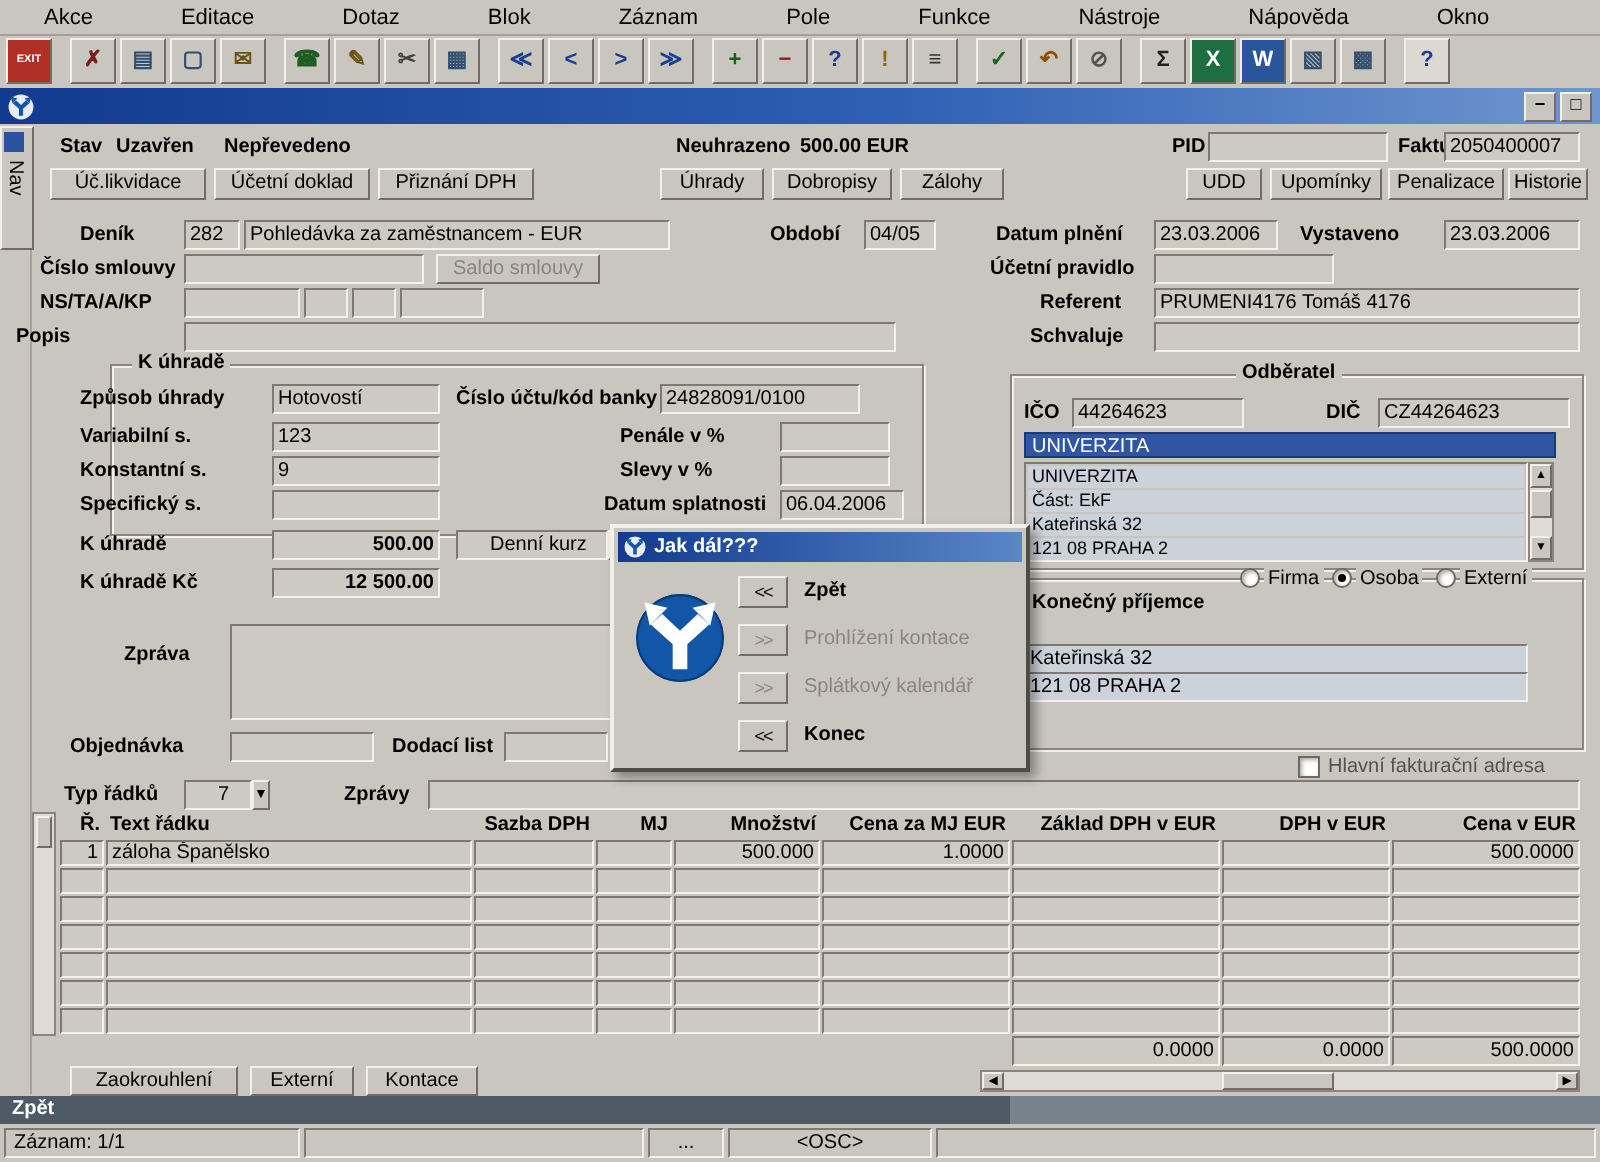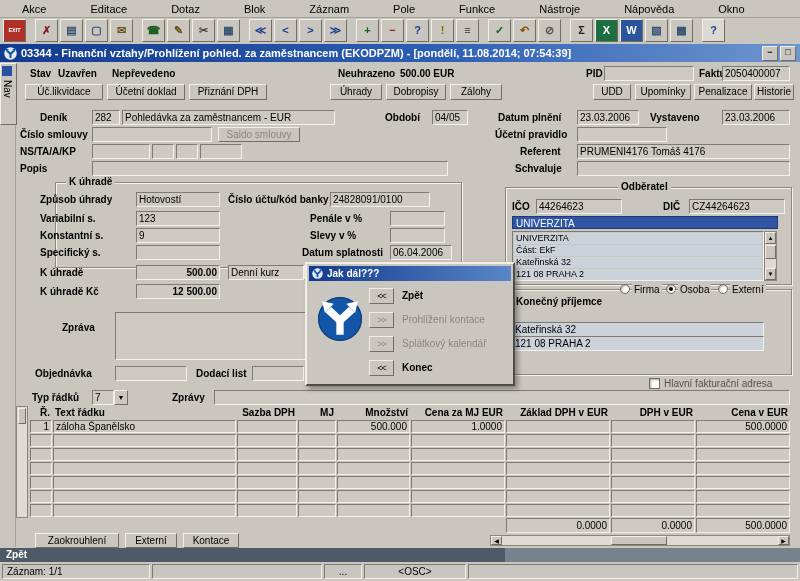--- a/index.html
+++ b/index.html
@@ -29,21 +29,21 @@
   .val{font-size:10px;font-weight:bold;white-space:nowrap}
   .fld{background:#cdcac3;border:1px solid;border-color:#7e7a72 #f4f1ec #f4f1ec #7e7a72;font-size:10px;line-height:13px;height:15px;padding:0 2px;white-space:nowrap;overflow:hidden;box-sizing:border-box}
   .fld.num{text-align:right}
   .fld.b{font-weight:bold}
   .fld.blue{background:#ccd2d9}
   .btn{background:#c9c6bf;border:1px solid;border-color:#f2efe9 #716d65 #716d65 #f2efe9;font-size:10px;text-align:center;line-height:14px;cursor:default;white-space:nowrap;overflow:hidden;box-sizing:border-box}
   .btn.dis{color:#8a867e}
   .group{border:1px solid #8a867e;box-shadow:inset 1px 1px 0 #f4f1ec,1px 1px 0 #f4f1ec}
   .legend{font-size:10px;font-weight:bold;background:#c9c6bf;padding:0 3px;line-height:11px;white-space:nowrap}
   .combo{display:flex}
-  .combo .cfld{flex:1;background:#cdcac3;border:1px solid;border-color:#7e7a72 #f4f1ec #f4f1ec #7e7a72;font-size:10px;line-height:13px;height:15px;padding:0 2px;white-space:nowrap;overflow:hidden;box-sizing:border-box}
+  .combo .cfld{flex:1;background:#cdcac3;border:1px solid;border-color:#7e7a72 #f4f1ec #f4f1ec #7e7a72;font-size:10px;line-height:13px;height:15px;padding:0 16px;white-space:nowrap;overflow:hidden;box-sizing:border-box}
   .combo-btn{width:14px;height:15px;background:#c9c6bf;border:1px solid;border-color:#f2efe9 #716d65 #716d65 #f2efe9;font-size:7px;text-align:center;line-height:13px;box-sizing:border-box}
   .selrow{background:#2f55a4;color:#fff;font-size:10px;line-height:13px;padding:0 3px;border:1px solid #1d3a78;white-space:nowrap;overflow:hidden;box-sizing:border-box}
   .addrbox{border:1px solid;border-color:#7e7a72 #f4f1ec #f4f1ec #7e7a72;background:#c9c6bf;padding:1px;box-sizing:border-box;overflow:hidden}
   .addr-line{height:11px;line-height:11px;font-size:9px;padding:0 2px;background:#ccd2d9;margin-bottom:1px;white-space:nowrap;overflow:hidden}
   .vsbar{background:#dedbd4;border:1px solid #8a867e;box-sizing:border-box}
   .sb-arrow{height:12px;background:#c9c6bf;border:1px solid;border-color:#f2efe9 #716d65 #716d65 #f2efe9;font-size:6px;text-align:center;line-height:10px;box-sizing:border-box}
   .sb-thumb{background:#c9c6bf;border:1px solid;border-color:#f2efe9 #716d65 #716d65 #f2efe9;box-sizing:border-box}
   .radio{width:10px;height:10px;border-radius:50%;background:#fff;border:1px solid #6e6a62;box-shadow:inset 1px 1px 2px #aaa;position:absolute;box-sizing:border-box}
   .radio.sel::after{content:"";position:absolute;left:2px;top:2px;width:4px;height:4px;border-radius:50%;background:#000}
   .chk{width:11px;height:11px;background:#fff;border:1px solid #6e6a62;box-shadow:inset 1px 1px 2px #aaa;position:absolute;box-sizing:border-box}
@@ -123,21 +123,20 @@
       <span class="tb-btn" style="background: rgb(220, 217, 210); color: rgb(26, 63, 143);">?</span>
     </div>
 
   <div class="titlebar">
     <svg viewBox="0 0 44 44" width="13" height="13">
       <circle cx="22" cy="22" r="21" fill="#e8edf5"></circle>
       <path d="M18.5 37 L18.5 25 L8 15.5 L13.5 10.5 L22 18.5 L30.5 10.5 L36 15.5 L25.5 25 L25.5 37 Z" fill="#1356a8"></path>
       <polygon points="5,5 16,7.5 7.5,16" fill="#1356a8"></polygon>
       <polygon points="39,5 36.5,16 28,7.5" fill="#1356a8"></polygon>
     </svg>
-    <span class="title-text">03344 - Finanční vztahy/Prohlížení pohled. za zaměstnancem (EKODPZM) - [pondělí, 11.08.2014; 07:54:39]</span>
     <span class="win-btns">
       <span class="wbtn">−</span>
       <span class="wbtn">□</span>
     </span>
   </div>
 
   <div class="navstrip"></div>
   <div class="navtab"></div>
   <span class="navicon"></span>
   <span class="navlabel">Nav</span>
@@ -180,21 +179,21 @@
   <div class="fld abs" style="left:577px;top:127px;width:90px"></div>
 
   <span class="lbl rlbl abs" style="left:20px;top:146px;width:68px">NS/TA/A/KP</span>
   <div class="fld abs" style="left:92px;top:144px;width:58px"></div>
   <div class="fld abs" style="left:152px;top:144px;width:22px"></div>
   <div class="fld abs" style="left:176px;top:144px;width:22px"></div>
   <div class="fld abs" style="left:200px;top:144px;width:42px"></div>
   <span class="lbl rlbl abs" style="left:520px;top:146px;width:53px">Referent</span>
   <div class="fld abs" style="left:577px;top:144px;width:213px">PRUMENI4176 Tomáš 4176</div>
 
-  <span class="lbl rlbl abs" style="left:20px;top:163px;width:68px">Popis</span>
+  <span class="lbl rlbl abs" style="left:8px;top:163px;width:68px">Popis</span>
   <div class="fld abs" style="left:92px;top:161px;width:356px"></div>
   <span class="lbl rlbl abs" style="left:515px;top:163px;width:58px">Schvaluje</span>
   <div class="fld abs" style="left:577px;top:161px;width:213px"></div>
 
   <div class="group abs" style="left:55px;top:182px;width:405px;height:84px"></div>
   <span class="legend abs" style="left:66px;top:176px">K úhradě</span>
   <span class="lbl rlbl abs" style="left:40px;top:194px;width:92px">Způsob úhrady</span>
   <div class="fld abs" style="left:136px;top:192px;width:84px">Hotovostí</div>
   <span class="lbl abs" style="left:228px;top:194px;width:100px">Číslo účtu/kód banky</span>
   <div class="fld abs" style="left:330px;top:192px;width:100px">24828091/0100</div>

